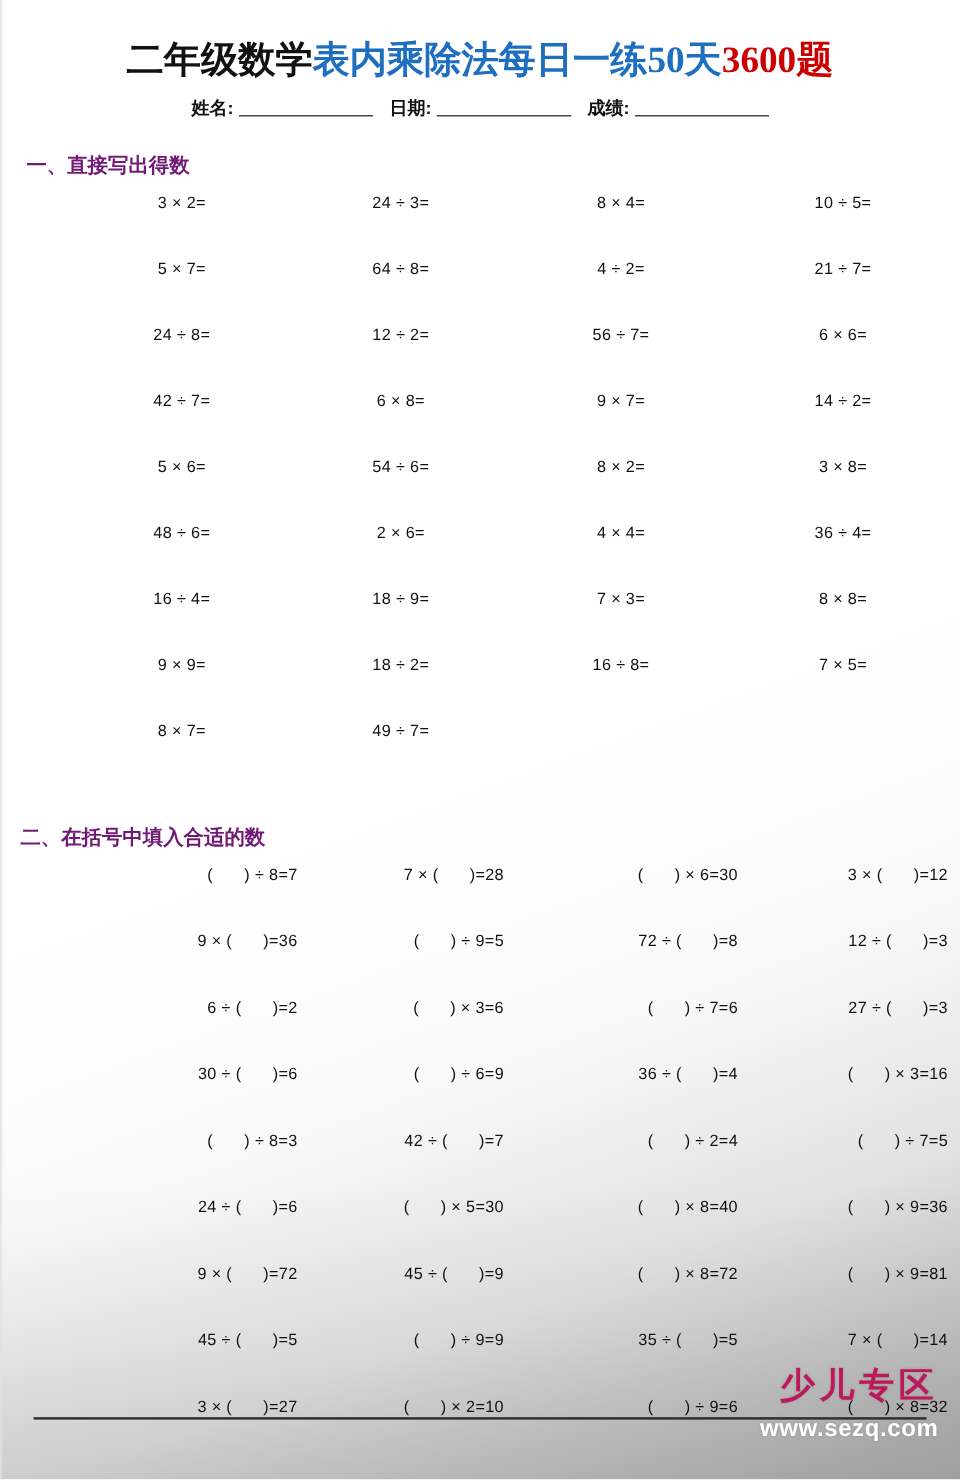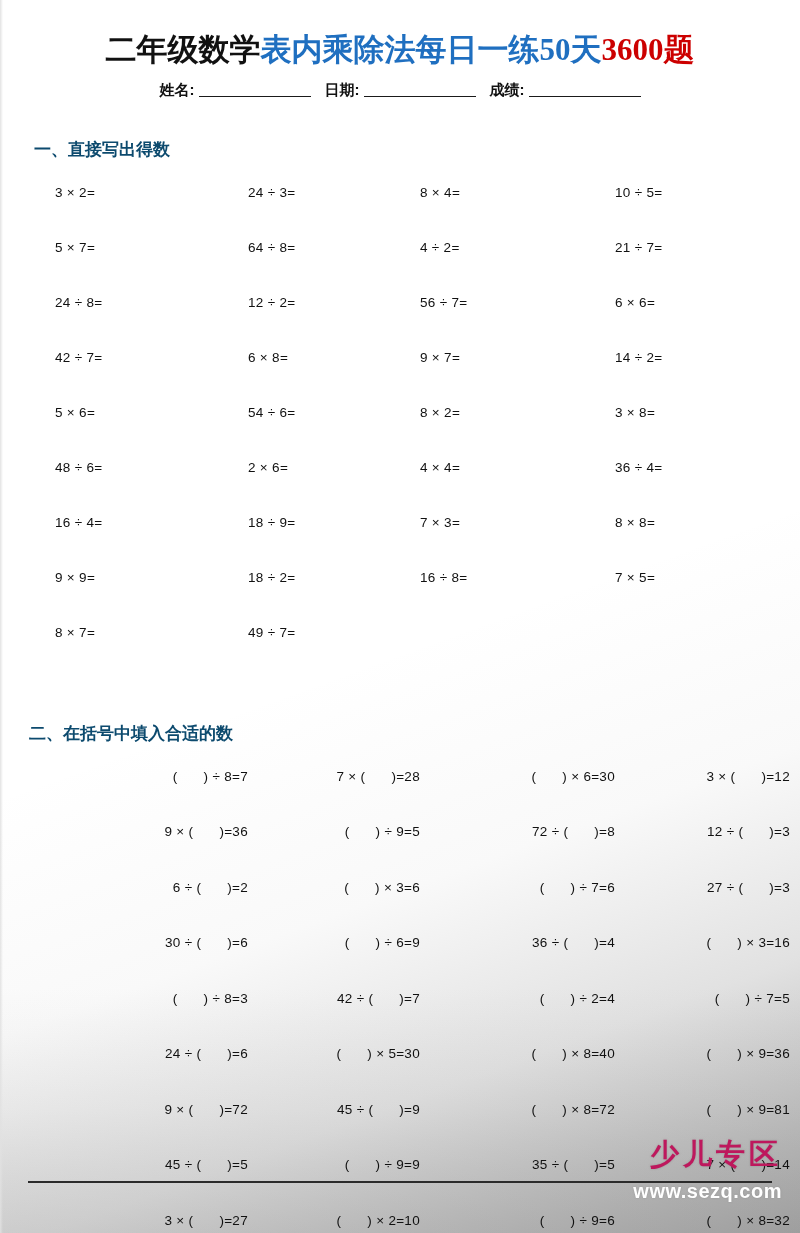--- a/index.html
+++ b/index.html
@@ -98,36 +98,36 @@
     margin-left: 4px;
     margin-right: 14px;
   }
   .meta-blank.last { margin-right: 0; }
 
   
   .section { margin: 0; }
   .section-title {
     font-size: 17px;
     font-weight: bold;
-    color: #0c4a6e;
-    margin: 16px;
+    color: #701a75;
+    margin: 4px;
     padding-left: 18px;
   }
   #section-1 .section-title { padding-top: 22px; }
   #section-2 .section-title { padding-top: 25px; padding-left: 13px; }
 
   .grid {
     display: grid;
     grid-template-columns: 193px 172px 195px 1fr;
     padding-left: 55px;
     padding-right: 10px;
     box-sizing: border-box;
     width: 800px;
   }
-  #section-1 .grid { padding-top: 9px; }
+  #section-1 .grid { padding-top: 9px; text-align: center; }
   #section-2 .grid { padding-top: 9px; }
 
   .cell {
     font-size: 13.5px;
     color: #111111;
     line-height: 1;
     height: 55px;
     white-space: nowrap;
     letter-spacing: 0.3px;
   }

